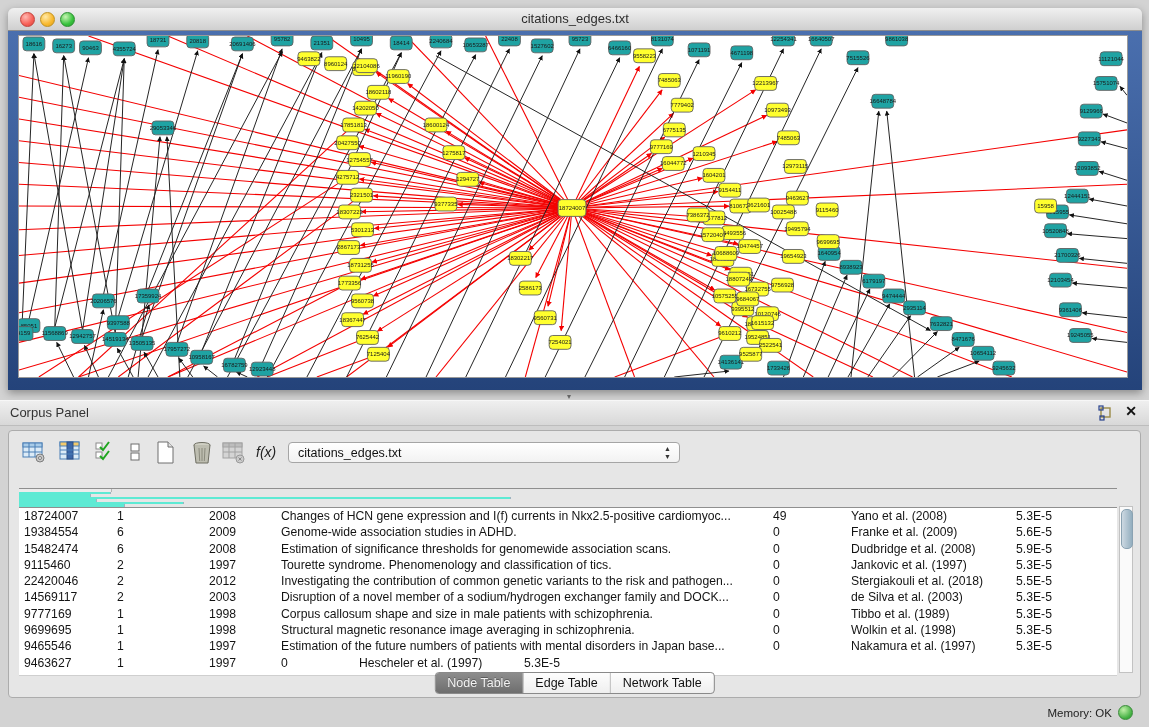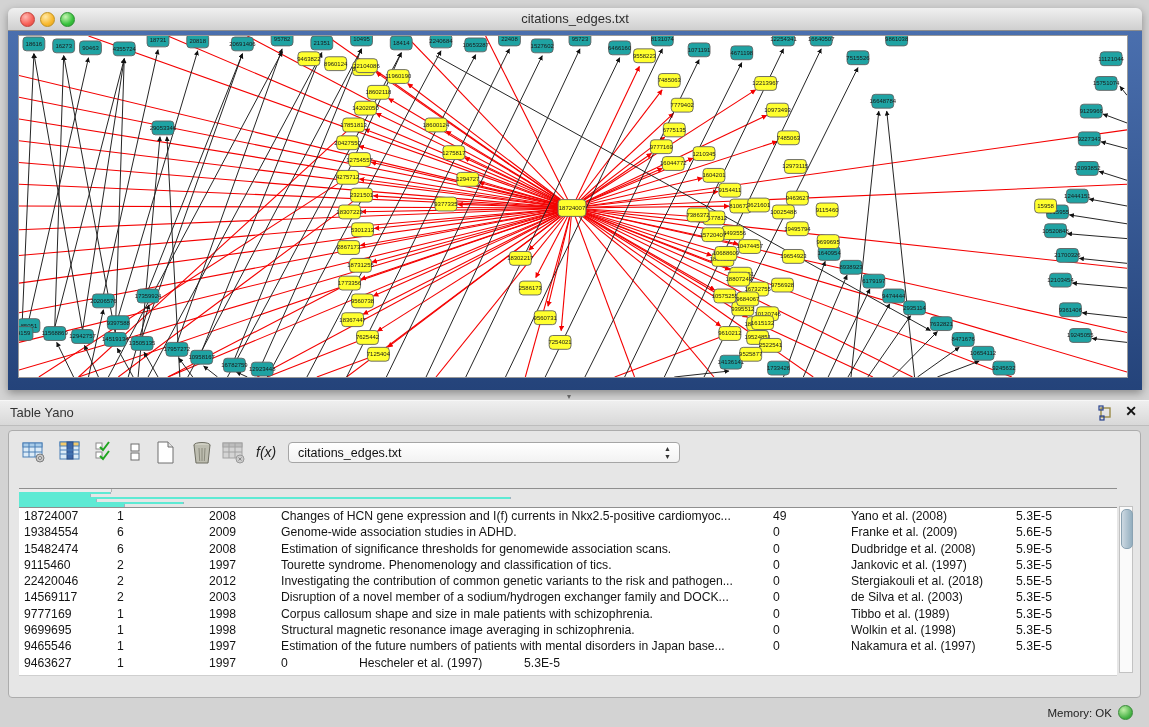--- a/index.html
+++ b/index.html
@@ -805,21 +805,21 @@
               </g>
             </g>
         </svg>
       </div>
     </div>
   </div>
 
   <div id="splitter-notch">▾</div>
 
   <div id="panel-header">
-    <span id="panel-title">Table Yano</span>
+    <span id="panel-title">Corpus Panel</span>
     <span id="float-btn">
       <svg width="16" height="16">
         <rect x="4" y="3" width="9" height="9" fill="none" stroke="#9a8a46" stroke-width="1.4"></rect>
         <rect x="2" y="1" width="4" height="4" fill="none" stroke="#27418c" stroke-width="1.2"></rect>
         <rect x="3" y="11" width="4" height="4" fill="none" stroke="#27418c" stroke-width="1.2"></rect>
       </svg>
     </span>
     <span id="close-btn">✕</span>
   </div>
 
@@ -990,19 +990,24 @@
             <div class="td c4">0</div>
             <div class="td c5">Hescheler et al. (1997)</div>
             <div class="td c6">5.3E-5</div>
           </div>
         </div>
     </div>
     <div id="vscroll">
       <div id="vthumb"></div>
     </div>
 
+    <div id="tabs">
+        <div class="tab active">Node Table</div>
+        <div class="tab">Edge Table</div>
+        <div class="tab">Network Table</div>
+      </div>
   </div>
 
   <div id="status">
     <span id="mem-label">Memory: OK</span>
     <span id="mem-dot"></span>
   </div>
 </div>
 
 </body></html>

